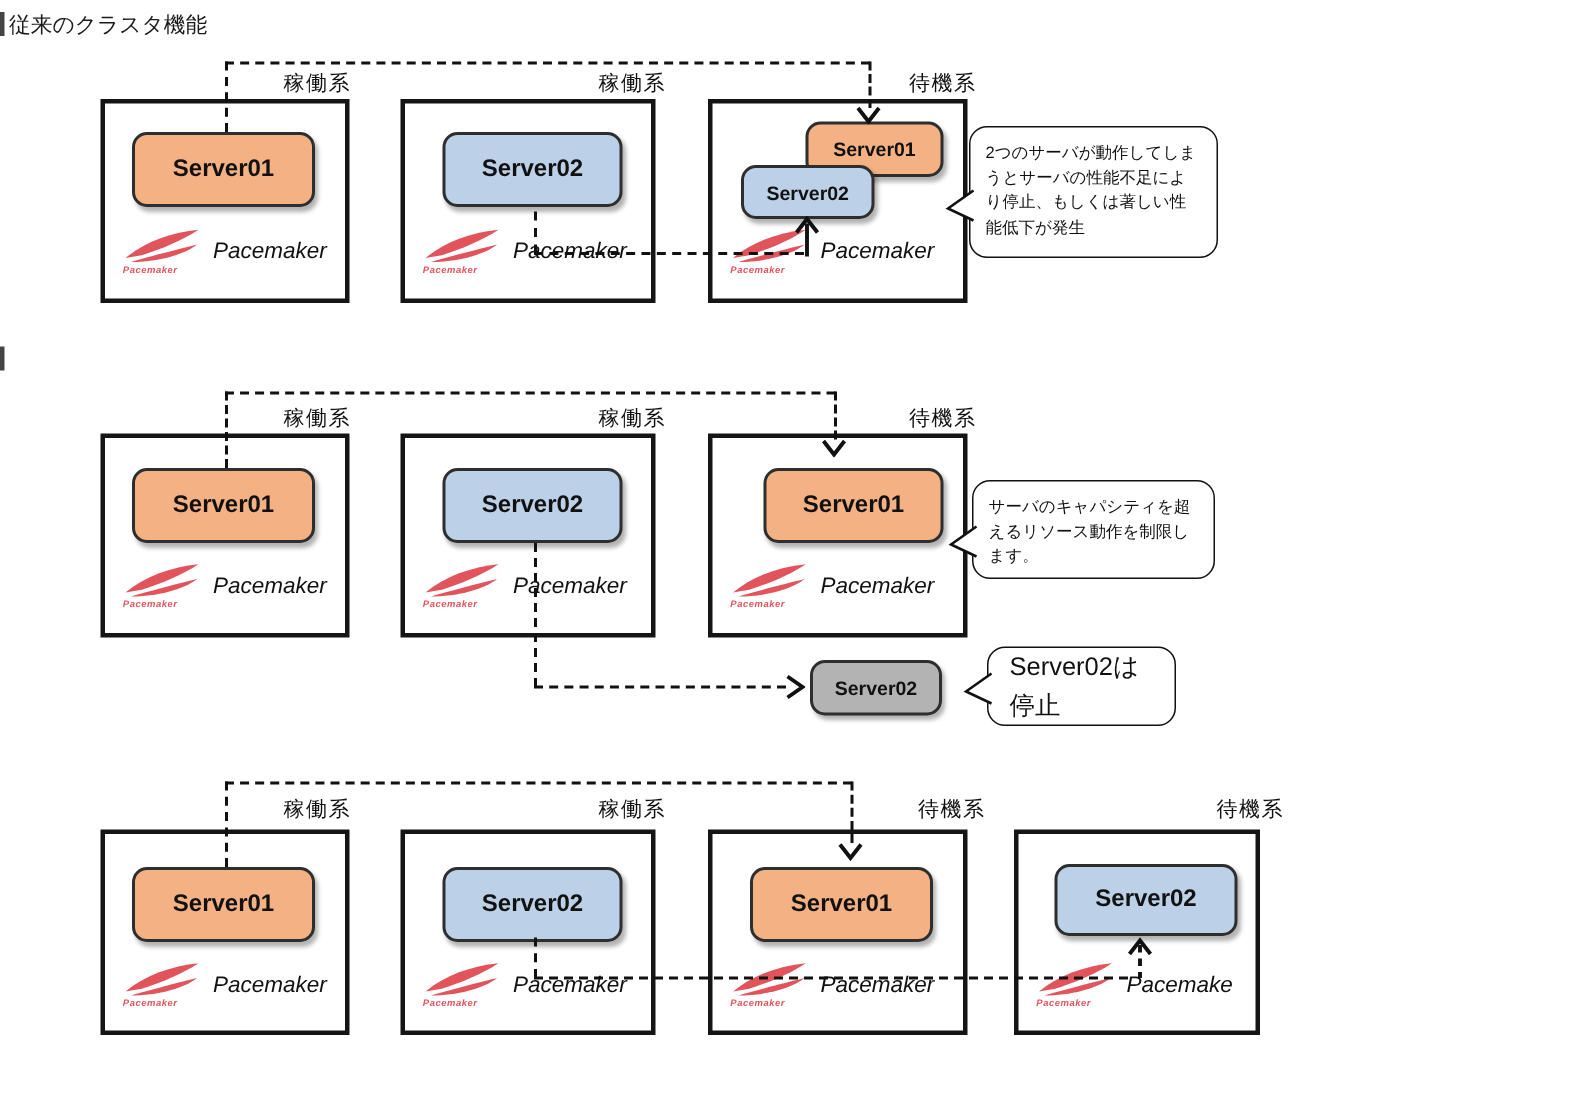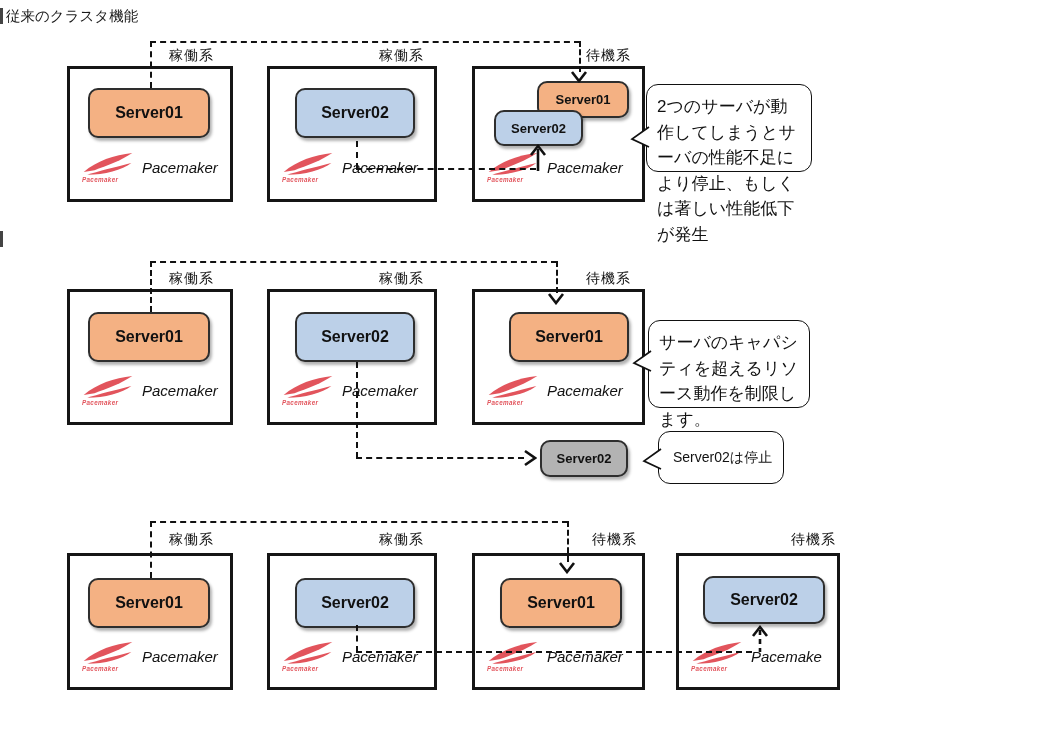--- a/index.html
+++ b/index.html
@@ -2,44 +2,44 @@
 <html><head>
 <meta charset="utf-8">
 <style>
   html,body { margin:0; padding:0; background:#fff; }
   .canvas {
     position:relative; width:1047px; height:735px; background:#fff;
     font-family:"Liberation Sans","DejaVu Sans",sans-serif; color:#111; overflow:hidden;
   }
   .title { position:absolute; font-size:14.5px; color:#1a1a1a; white-space:nowrap; }
   .edge-tick { position:absolute; left:0; width:3px; height:16px; background:#444; }
-  .role { position:absolute; font-size:14px; letter-spacing:1px; color:#111; white-space:nowrap; z-index:2; }
+  .role { position:absolute; font-size:14px; letter-spacing:1px; color:#111; white-space:nowrap; z-index:2;margin-left:20px; }
   .node { position:absolute; background:#fff; border:3px solid #151515; box-sizing:border-box; z-index:1; }
   .server {
     position:absolute; border:2px solid #2e2e2e; border-radius:10px; box-sizing:border-box;
     display:flex; align-items:center; justify-content:center; font-weight:bold;
     box-shadow:2px 3px 3px rgba(0,0,0,0.30);
   }
   .orange { background:#F4B183; }
   .blue   { background:#BCD0E8; }
   .gray   { background:#B3B3B3; }
   .f16 { font-size:16px; }
   .f13 { font-size:13px; }
   .pm { position:absolute; left:11px; top:82px; display:flex; align-items:center; gap:7px;font-style:italic; }
   .pm-logo { width:54px; height:33px; flex:0 0 auto; }
   .pm-tiny { font-size:7px; fill:#E2545C; font-weight:bold; letter-spacing:0.4px; }
   .pm-text { font-size:15px; color:#111; white-space:nowrap; }
   .hdash { position:absolute; border-top:2px dashed #111; z-index:3; }
   .vdash { position:absolute; border-left:2px dashed #111; z-index:3; }
   .chev { position:absolute; z-index:4; }
   .bubble {
     position:absolute; background:#fff; border:1.7px solid #111; border-radius:12px;
-    box-sizing:border-box; padding:9px 10px; font-size:17px; line-height:1.5; z-index:6;
+    box-sizing:border-box; padding:9px 10px; font-size:11px; line-height:1.5; z-index:6;
   }
-  .bubble.center { display:flex; align-items:center; font-size:14px; padding-left:14px; }
+  .bubble.center { display:flex; align-items:center; font-size:17px; padding-left:14px; }
   .tail { position:absolute; }
   .stopped-server { position:absolute; z-index:5; }
 </style>
 </head>
 <body>
 
 <div class="canvas">
 
   <div class="edge-tick" style="top:8px"></div>
   <div class="title" style="left:6px;top:7px">従来のクラスタ機能</div>
@@ -166,21 +166,21 @@
     <div class="pm">
       <svg class="pm-logo" viewBox="0 0 60 36">
         <path d="M3,23 C17,11 37,4 57,2 C45,10 30,16 15,21 Z" fill="#E2545C"></path>
         <path d="M10,25 C28,20 44,16 56,13 C46,21 26,26 7,26 Z" fill="#E2545C"></path>
         <text x="1" y="34" class="pm-tiny">Pacemaker</text>
       </svg>
       <span class="pm-text">Pacemaker</span>
     </div>
   </div>
 
-  <div class="bubble" style="left:648px;top:320px;width:162px;height:88px">
+  <div class="bubble" style="left:648px;top:320px;width:162px;height:66px">
     <svg class="tail" style="left:-17px;top:28px" width="20" height="26">
       <polygon points="19,2 2,14 19,22" fill="#fff"></polygon>
       <path d="M19,2 L2,14 L19,22" fill="none" stroke="#111" stroke-width="1.7"></path>
     </svg>
     <span>サーバのキャパシティを超えるリソース動作を制限します。</span>
   </div>
 
   <div class="server gray f13 stopped-server" style="left:540px;top:440px;width:88px;height:37px">
     <span>Server02</span>
   </div>

